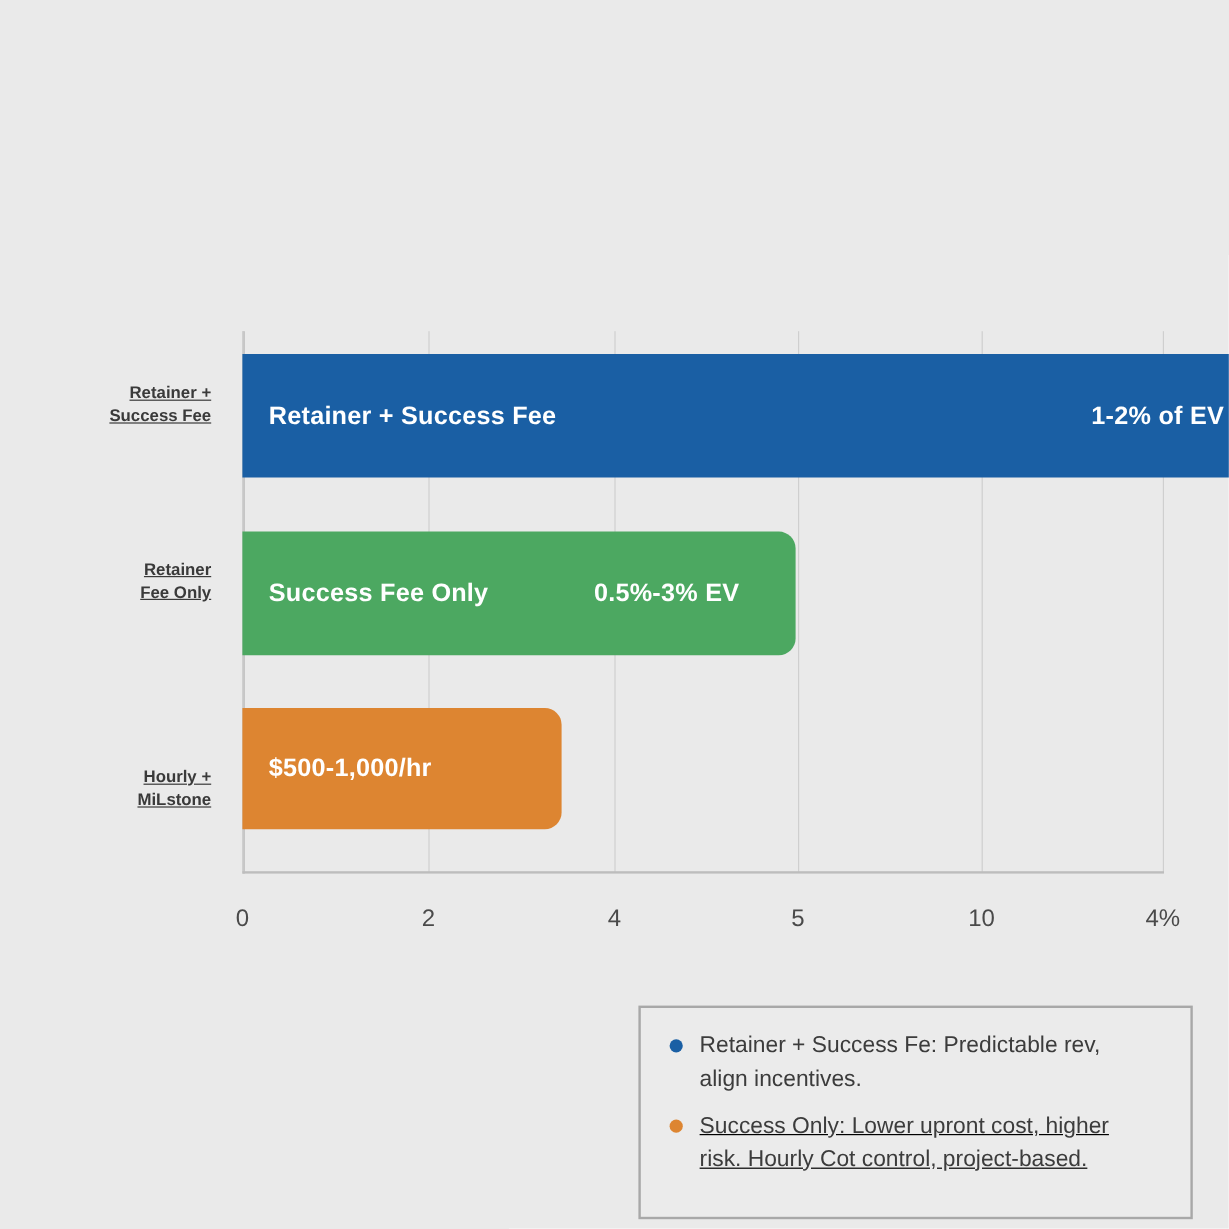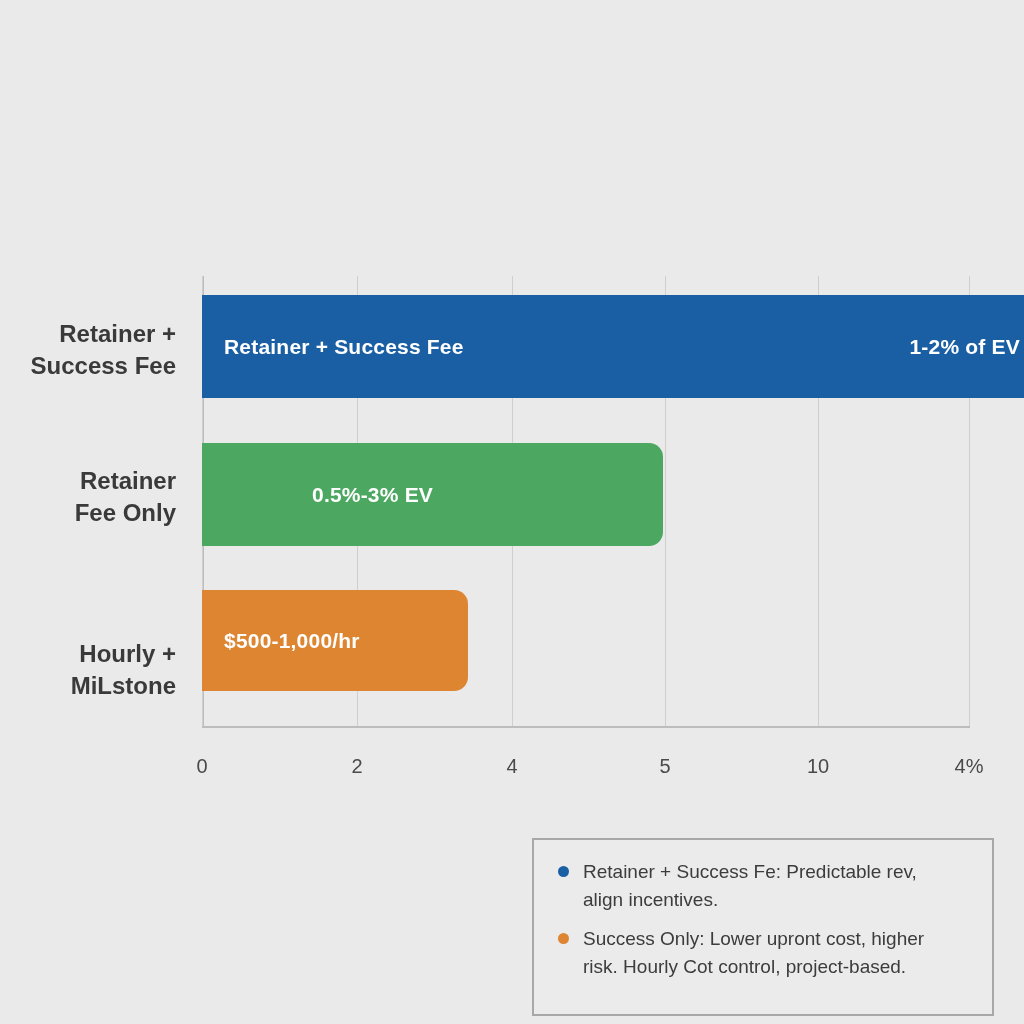--- a/index.html
+++ b/index.html
@@ -73,23 +73,24 @@
   #bar-2 { left: 0px;  top: 314px; width: 266px; height: 101px; background: #dd8531; }
   
   #bar-1 .bar-spacer { flex: 0 0 88px; }
   
   
   .cat-label {
     position: absolute;
     right: 1024px;
     text-align: right;
     color: #3a3a3a;
-    font-size: 24px;
+    font-size: 14px;
     font-weight: bold;
     line-height: 1.35;
+    text-decoration: underline;
   }
   .cat-label {
     right: auto;
     left: 0px;
     width: 176px;
     text-align: right;
   }
   #cat-0 { top: 318px; }
   #cat-1 { top: 465px; }
   #cat-2 { top: 610px; margin-top: 28px; }
@@ -110,21 +111,21 @@
     box-sizing: border-box;
     background: #ebebeb;
     border: 2px solid #a8a8a8;
     padding: 18px 36px 18px 18px;
   }
   .legend-row {
     display: flex;
     align-items: flex-start;
     margin-bottom: 12px;
   }
-  .legend-row:last-child { margin-bottom: 16px; }
+  .legend-row:last-child { margin-bottom: 16px; text-decoration: underline; }
   .legend-dot {
     flex: 0 0 auto;
     width: 11px;
     height: 11px;
     border-radius: 50%;
     margin: 8px 14px 0 6px;
   }
   .legend-text {
     flex: 1 1 auto;
     color: #3c3c3c;
@@ -146,20 +147,21 @@
     <div class="gridline" style="left:616px"></div>
     <div class="gridline" style="left:767px"></div>
 
     <div class="bar" id="bar-0">
       <span class="bar-name">Retainer + Success Fee</span>
       <span class="bar-spacer"></span>
       <span class="bar-value">1-2% of EV</span>
     </div>
 
     <div class="bar" id="bar-1">
+      <span class="bar-name">Success Fee Only</span>
       <span class="bar-spacer"></span>
       <span class="bar-value">0.5%-3% EV</span>
     </div>
 
     <div class="bar" id="bar-2">
       <span class="bar-value">$500-1,000/hr</span>
     </div>
   </div>
 
   <div class="axis-bottom"></div>

